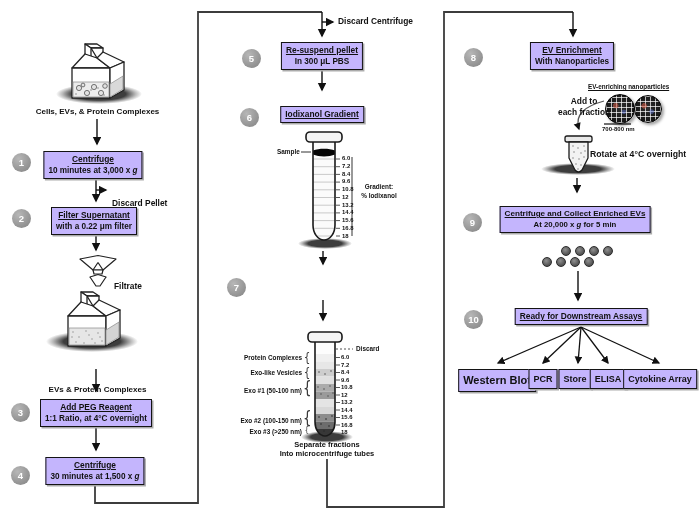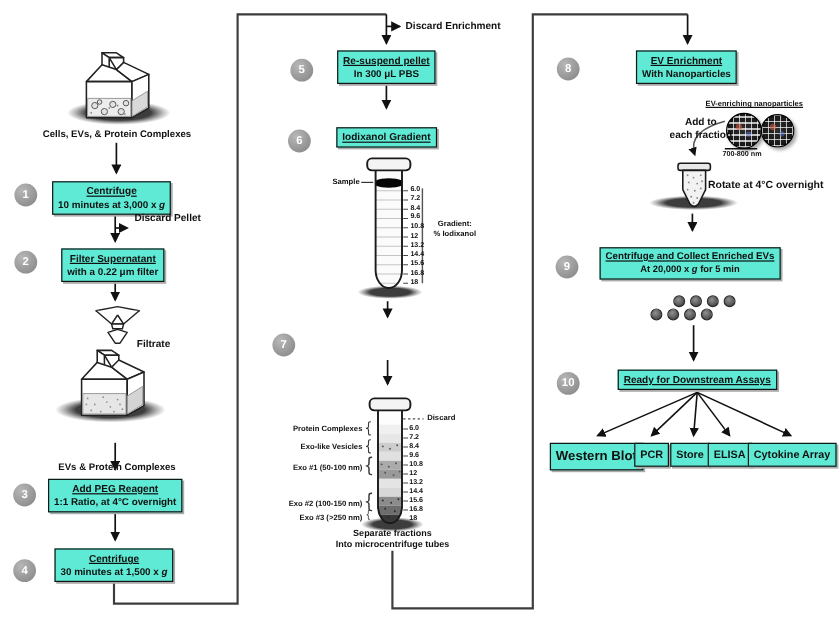--- a/index.html
+++ b/index.html
@@ -1,19 +1,19 @@
 <!DOCTYPE html>
 <html><head>
 <meta charset="utf-8">
 <style>
   html,body{margin:0;padding:0;background:#fff;}
   #stage{position:relative;width:700px;height:525px;background:#fff;overflow:hidden;
          font-family:"Liberation Sans",sans-serif;color:#111;}
   #wires{position:absolute;left:0;top:0;z-index:1;}
-  .box{position:absolute;z-index:3;background:#5eead4;border:1.6px solid #141414;
+  .box{position:absolute;z-index:3;background:#c4b5fd;border:1.6px solid #141414;
        box-shadow:1.5px 1.5px 0 #ababab;text-align:center;font-weight:bold;
        padding:2px 4px;transform:translateX(-50%);white-space:nowrap;}
   .box .t{display:block;font-size:8.4px;line-height:1.35;text-decoration:underline;}
   .box .d{display:block;font-size:8.2px;line-height:1.35;}
   .box.wide .d{font-size:7.8px;}
   .titlebox{position:absolute;z-index:3;left:97px;top:10px;transform:translateX(-50%);
        background:#fff;border:1.4px solid #222;box-shadow:1.5px 1.5px 0 #c6c6c6;
        font-size:16.5px;font-weight:bold;letter-spacing:-0.3px;padding:1px 7px;white-space:nowrap;}
   .stepnum{position:absolute;z-index:3;width:19px;height:19px;border-radius:50%;
        background:radial-gradient(circle at 35% 30%,#b7b7b7,#8f8f8f 75%);
@@ -111,21 +111,21 @@
         <circle cx="52" cy="57" r=".7"></circle>
       </g>
   </svg>
   <div class="lbl" style="left:20px;top:107px;width:155px;text-align:center;font-size:8px;">Cells, EVs, &amp; Protein Complexes</div>
 
   <div class="stepnum" style="left:12px;top:153px;">1</div>
   <div class="box" style="left:93px;top:151px;">
     <span class="t">Centrifuge</span>
     <span class="d"><span>10 minutes at 3,000 x </span><i>g</i><span></span></span>
   </div>
-  <div class="lbl" style="left:112px;top:176px;font-size:8.4px;">Discard Pellet</div>
+  <div class="lbl" style="left:112px;top:198px;font-size:8.4px;">Discard Pellet</div>
 
   <div class="stepnum" style="left:12px;top:209px;">2</div>
   <div class="box" style="left:94px;top:207px;">
     <span class="t">Filter Supernatant</span>
     <span class="d"><span>with a 0.22 μm filter</span><i></i><span></span></span>
   </div>
 
   <svg class="art" style="left:77px;top:254px;" width="42" height="36" viewBox="0 0 42 36">
     <g stroke="#222" stroke-width="1.2" stroke-linejoin="round" fill="#fff">
       <path d="M3,5 L21,1.5 L39,5 L21,8.5 Z"></path>
@@ -173,21 +173,21 @@
     <span class="t">Add PEG Reagent</span>
     <span class="d"><span>1:1 Ratio, at 4°C overnight</span><i></i><span></span></span>
   </div>
 
   <div class="stepnum" style="left:11px;top:466px;">4</div>
   <div class="box" style="left:95px;top:457px;">
     <span class="t">Centrifuge</span>
     <span class="d"><span>30 minutes at 1,500 x </span><i>g</i><span></span></span>
   </div>
 
-  <div class="lbl" style="left:338px;top:16px;font-size:8.4px;">Discard Enrichment</div>
+  <div class="lbl" style="left:338px;top:16px;font-size:8.4px;">Discard Centrifuge</div>
 
   <div class="stepnum" style="left:242px;top:49px;">5</div>
   <div class="box" style="left:322px;top:42px;">
     <span class="t">Re-suspend pellet</span>
     <span class="d"><span>In 300 μL PBS</span><i></i><span></span></span>
   </div>
 
   <div class="stepnum" style="left:240px;top:108px;">6</div>
   <div class="box" style="left:322px;top:106px;">
     <span class="t">Iodixanol Gradient</span>

